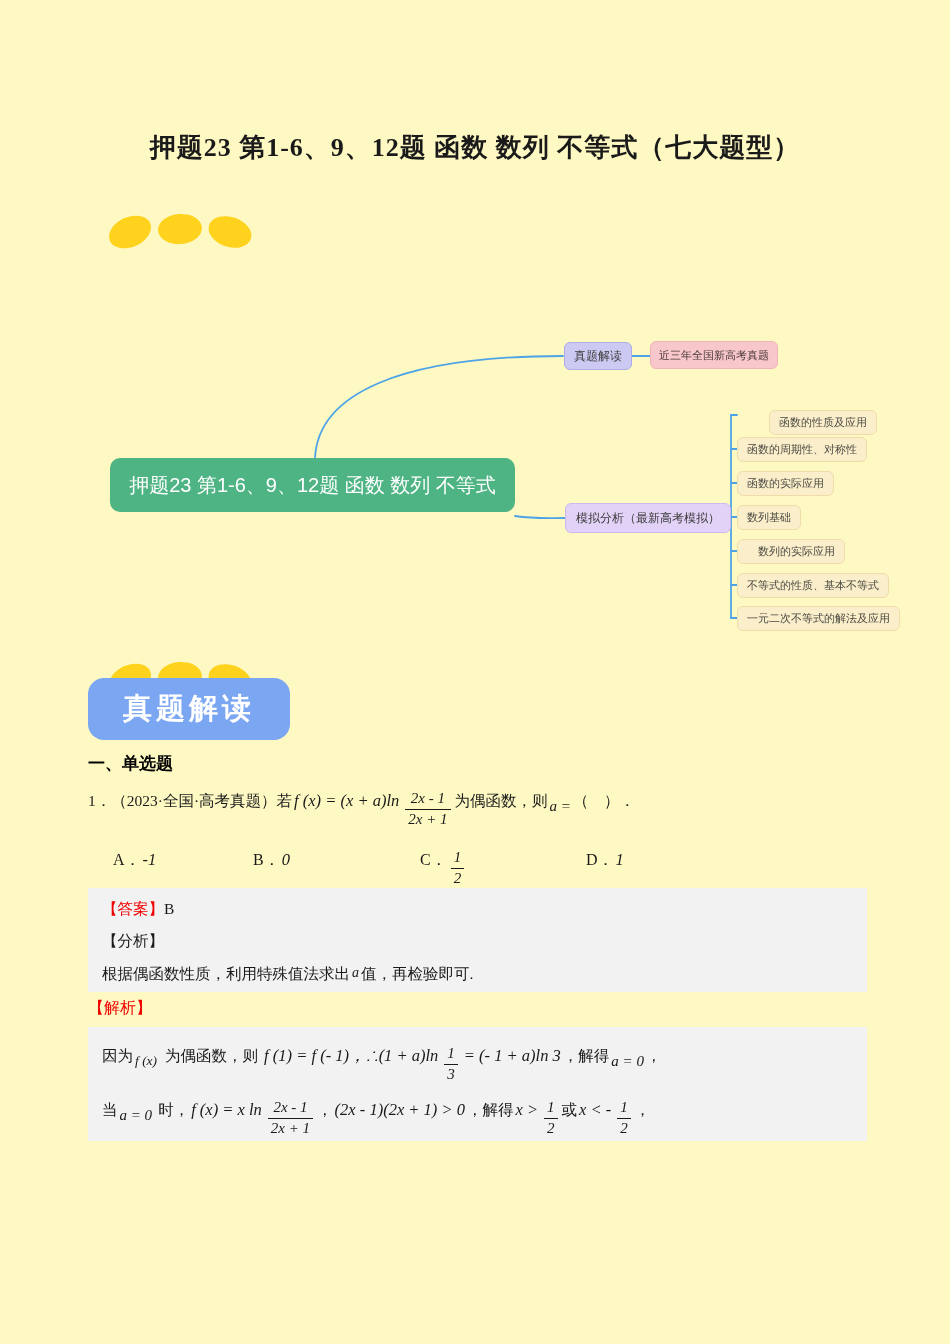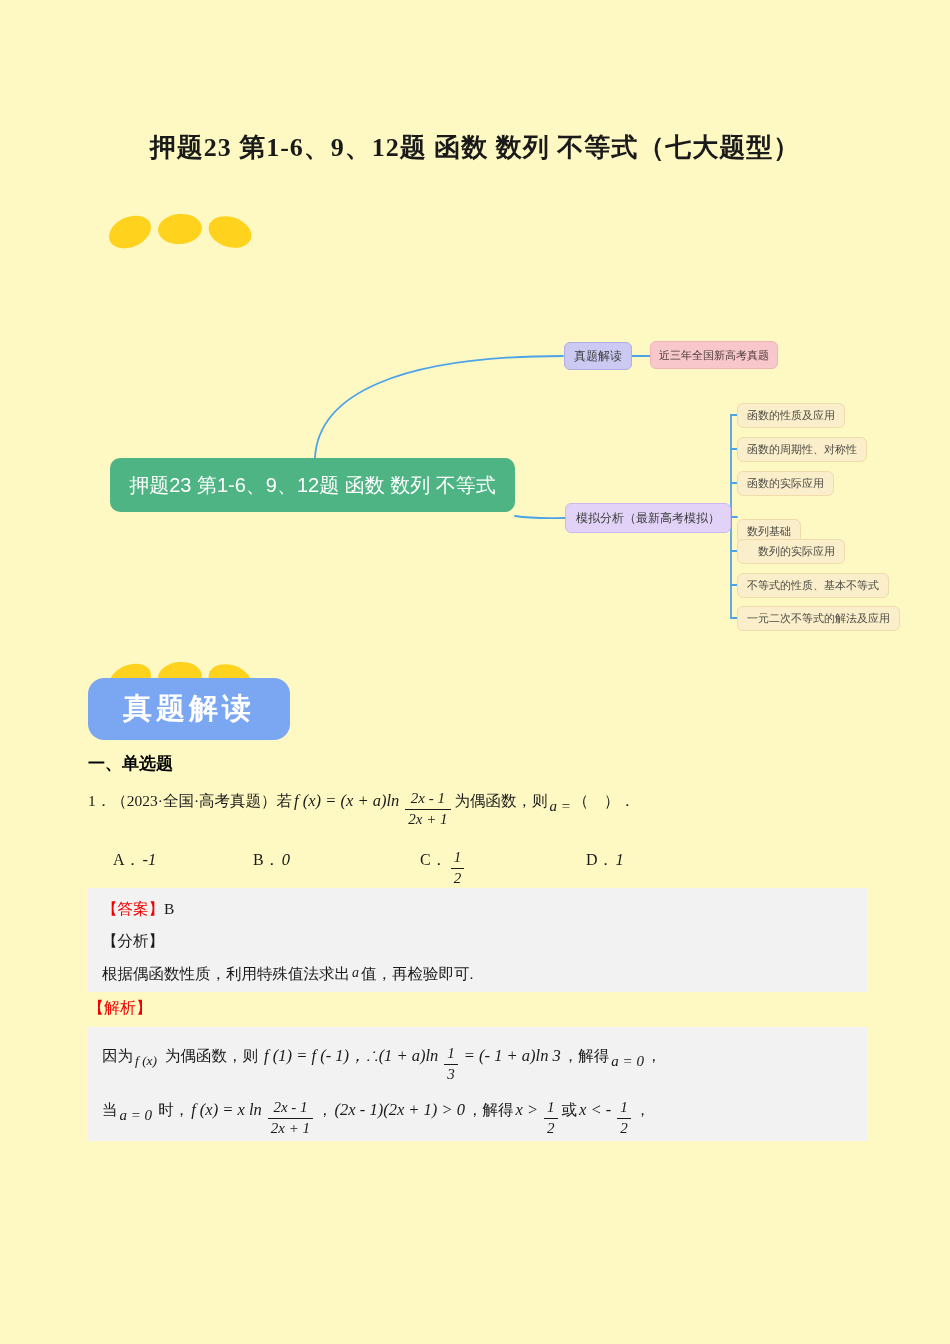--- a/index.html
+++ b/index.html
@@ -96,24 +96,24 @@
         <path d="M 731,255 H 737"></path>
         <path d="M 731,288 H 737"></path>
       </g>
     </svg>
     <div class="node node-center">
       <span>押题23 第1-6、9、12题 函数 数列 不等式</span>
     </div>
     <div class="node node-zhenti">真题解读</div>
     <div class="node node-pink">近三年全国新高考真题</div>
     <div class="node node-moni">模拟分析（最新高考模拟）</div>
-    <div class="node node-topic" style="top:73px;">函数的性质及应用</div>
+    <div class="node node-topic" style="top:80px;margin-left:32px;">函数的性质及应用</div>
     <div class="node node-topic" style="top:107px;">函数的周期性、对称性</div>
     <div class="node node-topic" style="top:141px;">函数的实际应用</div>
-    <div class="node node-topic" style="top:189px;">数列基础</div>
+    <div class="node node-topic" style="top:175px;">数列基础</div>
     <div class="node node-topic" style="top:209px;padding-left:20px;">数列的实际应用</div>
     <div class="node node-topic" style="top:243px;">不等式的性质、基本不等式</div>
     <div class="node node-topic" style="top:276px;">一元二次不等式的解法及应用</div>
   </div>
 
   <div class="blob" style="left:108px;top:665px;transform:rotate(-24deg);"></div>
   <div class="blob" style="left:158px;top:662px;transform:rotate(-4deg);"></div>
   <div class="blob" style="left:208px;top:665px;transform:rotate(18deg);"></div>
   <div class="badge" style="top:678px;">
     <span>真题解读</span>

